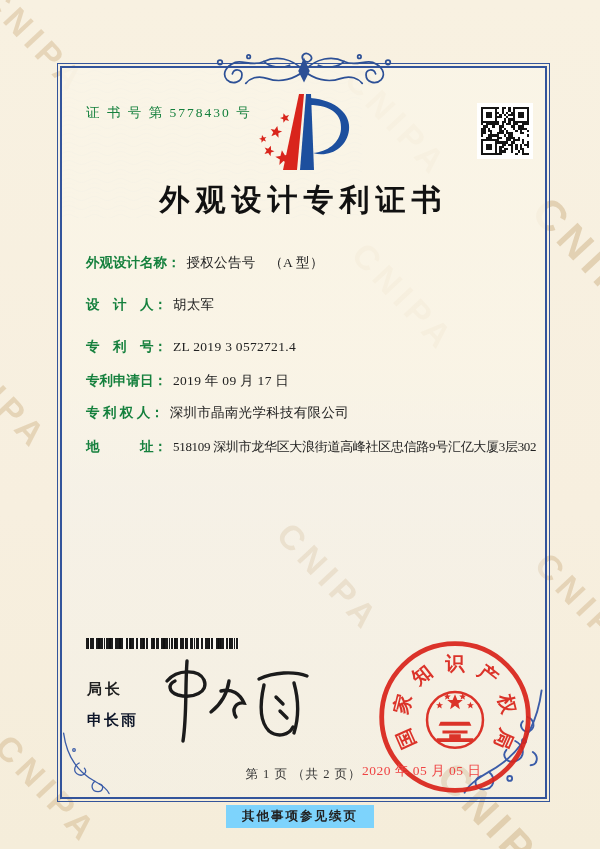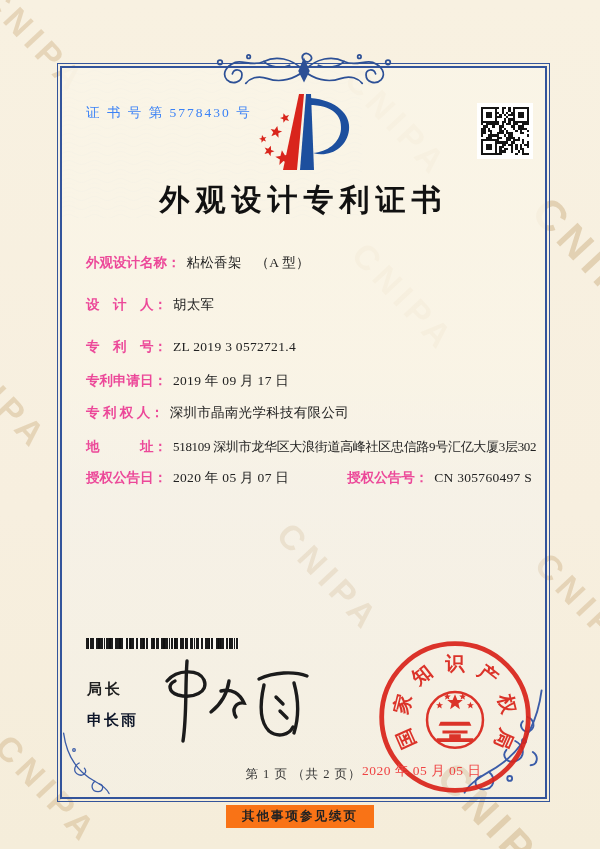--- a/index.html
+++ b/index.html
@@ -16,29 +16,29 @@
   
   .frame{position:absolute;left:57px;top:63px;width:491px;height:737px;
          border:1px solid #33549b;}
   .frame::before{content:"";position:absolute;inset:2px;border:2px solid #33549b;pointer-events:none;z-index:3;}
   .waves{position:absolute;inset:4px;z-index:0;opacity:.55;}
   .tint{position:absolute;inset:4px;z-index:1;
         background:linear-gradient(180deg,rgba(250,245,231,.88) 0%,rgba(250,245,231,.8) 40%,
                    rgba(244,244,241,.42) 58%,rgba(242,243,242,.28) 100%);}
   .content{position:absolute;inset:0;z-index:2;}
 
-  .cert-no{position:absolute;left:28px;top:40px;font-size:13.5px;letter-spacing:2px;color:#3b82f6;}
+  .cert-no{position:absolute;left:28px;top:40px;font-size:13.5px;letter-spacing:2px;color:#15803d;}
   .logo{position:absolute;left:196px;top:28px;width:100px;height:82px;}
   .qrbox{position:absolute;left:419px;top:39px;width:56px;height:56px;background:#fff;padding:0;}
   .qrbox svg{position:absolute;inset:4px;width:48px;height:48px;}
   .title{position:absolute;left:0;right:0;top:116px;text-align:center;margin:0;
          font-size:30px;font-weight:700;letter-spacing:6px;color:#111;}
 
   .row{position:absolute;left:28px;right:20px;font-size:13.5px;color:#222;white-space:nowrap;}
-  .flabel{font-weight:600;white-space:pre;color:#ec4899;}
+  .flabel{font-weight:600;white-space:pre;color:#15803d;}
   .fvalue{margin-left:6px;letter-spacing:.3px;}
   .row .second{margin-left:58px;}
   .addr .fvalue{letter-spacing:-.3px;font-size:13px;}
 
   .paras{position:absolute;left:28px;top:424px;width:436px;font-size:13.5px;
          line-height:21px;color:#1d1d1d;letter-spacing:.6px;text-align:justify;}
   .paras p{margin:0;text-indent:2em;}
 
   .barcode{position:absolute;left:28px;top:574px;width:153px;height:11px;
     background:
@@ -53,21 +53,21 @@
   .signature{position:absolute;left:83px;top:585px;width:185px;height:108px;}
 
   .seal{position:absolute;left:315px;top:571px;width:164px;height:164px;opacity:.93;}
   .seal-date{position:absolute;left:304px;top:698px;width:170px;font-size:13.5px;
              letter-spacing:.5px;color:#ef4444;white-space:nowrap;}
 
   .page-info{position:absolute;left:0;right:0;top:702px;text-align:center;
              font-size:12.5px;letter-spacing:1px;color:#333;}
 
   .footer-note{position:absolute;left:50%;top:805px;transform:translateX(-50%);
-               background:#f97316;padding:3px 16px;font-size:12.5px;font-weight:600;
+               background:#7dd3fc;padding:3px 16px;font-size:12.5px;font-weight:600;
                letter-spacing:2px;color:#222;}
 
   .orn-top{position:absolute;left:50%;transform:translateX(-50%);top:-15px;width:214px;height:42px;z-index:4;}
   .orn-br{position:absolute;right:3px;bottom:5px;width:88px;height:110px;z-index:2;}
   .orn-bl{position:absolute;left:3px;bottom:5px;width:52px;height:66px;z-index:2;transform:scaleX(-1);}
 </style>
 </head>
 <body>
 
 <div class="page">
@@ -312,39 +312,36 @@
               <rect x="0" y="14" width="7" height="7"></rect>
               <rect x="1" y="15" width="5" height="5" fill="#ffffff"></rect>
               <rect x="2" y="16" width="3" height="3"></rect>
             </g>
         </svg>
       </div>
 
       <h1 class="title">外观设计专利证书</h1>
 
       <div class="row" style="top:190px">
-        <span class="flabel">外观设计名称：</span><span class="fvalue">粘松香架　（A 型）</span>
+        <span class="flabel">外观设计名称：</span><span class="fvalue">授权公告号　（A 型）</span>
       </div>
       <div class="row" style="top:232px">
         <span class="flabel">设　计　人：</span><span class="fvalue">胡太军</span>
       </div>
       <div class="row" style="top:274px">
         <span class="flabel">专　利　号：</span><span class="fvalue">ZL 2019 3 0572721.4</span>
       </div>
       <div class="row" style="top:308px">
         <span class="flabel">专利申请日：</span><span class="fvalue">2019 年 09 月 17 日</span>
       </div>
       <div class="row" style="top:340px">
         <span class="flabel">专 利 权 人：</span><span class="fvalue">深圳市晶南光学科技有限公司</span>
       </div>
       <div class="row addr" style="top:374px">
         <span class="flabel">地　　　址：</span><span class="fvalue">518109 深圳市龙华区大浪街道高峰社区忠信路9号汇亿大厦3层302</span>
-      </div>
-      <div class="row" style="top:405px">
-        <span class="flabel">授权公告日：</span><span class="fvalue">2020 年 05 月 07 日</span><span class="second flabel">授权公告号：</span><span class="fvalue">CN 305760497 S</span>
       </div>
 
 
       <div class="barcode"></div>
 
       <div class="director-title">局长</div>
       <div class="director-name">申长雨</div>
 
       <svg class="signature" viewBox="0 0 185 108" xmlns="http://www.w3.org/2000/svg">
         <g stroke="#1b1b1b" fill="none" stroke-width="3.4" stroke-linecap="round">

